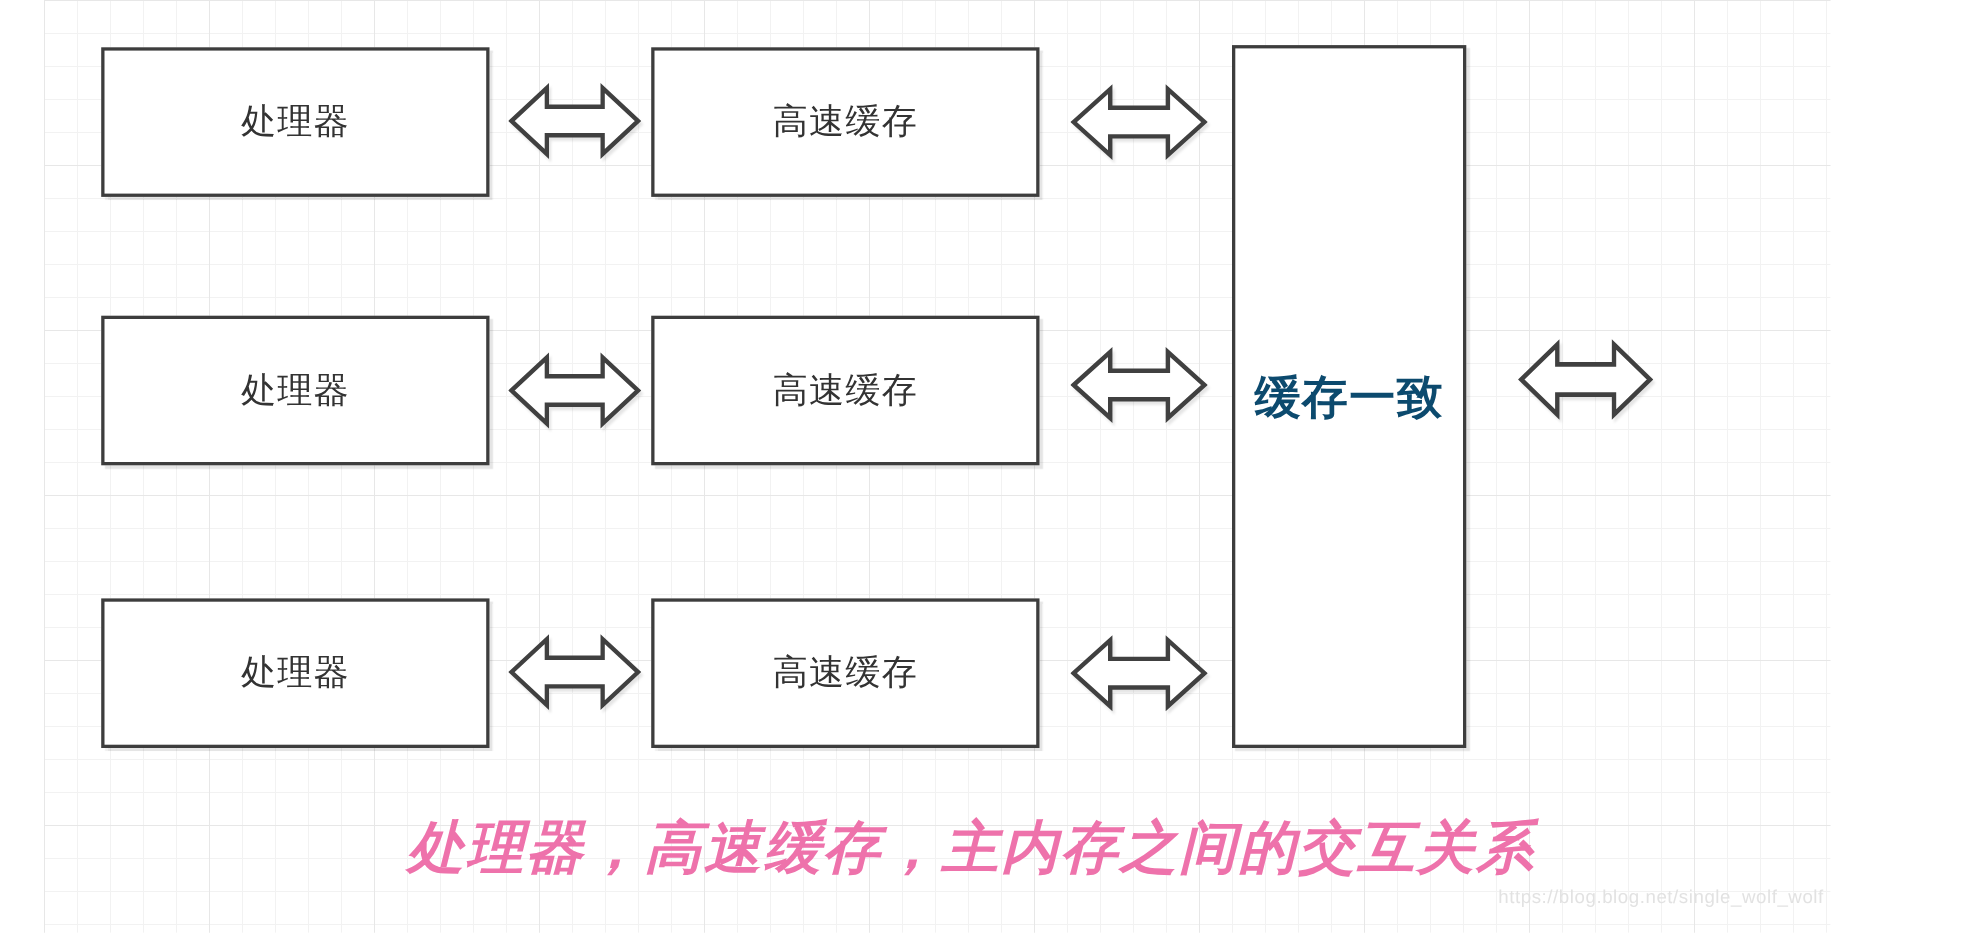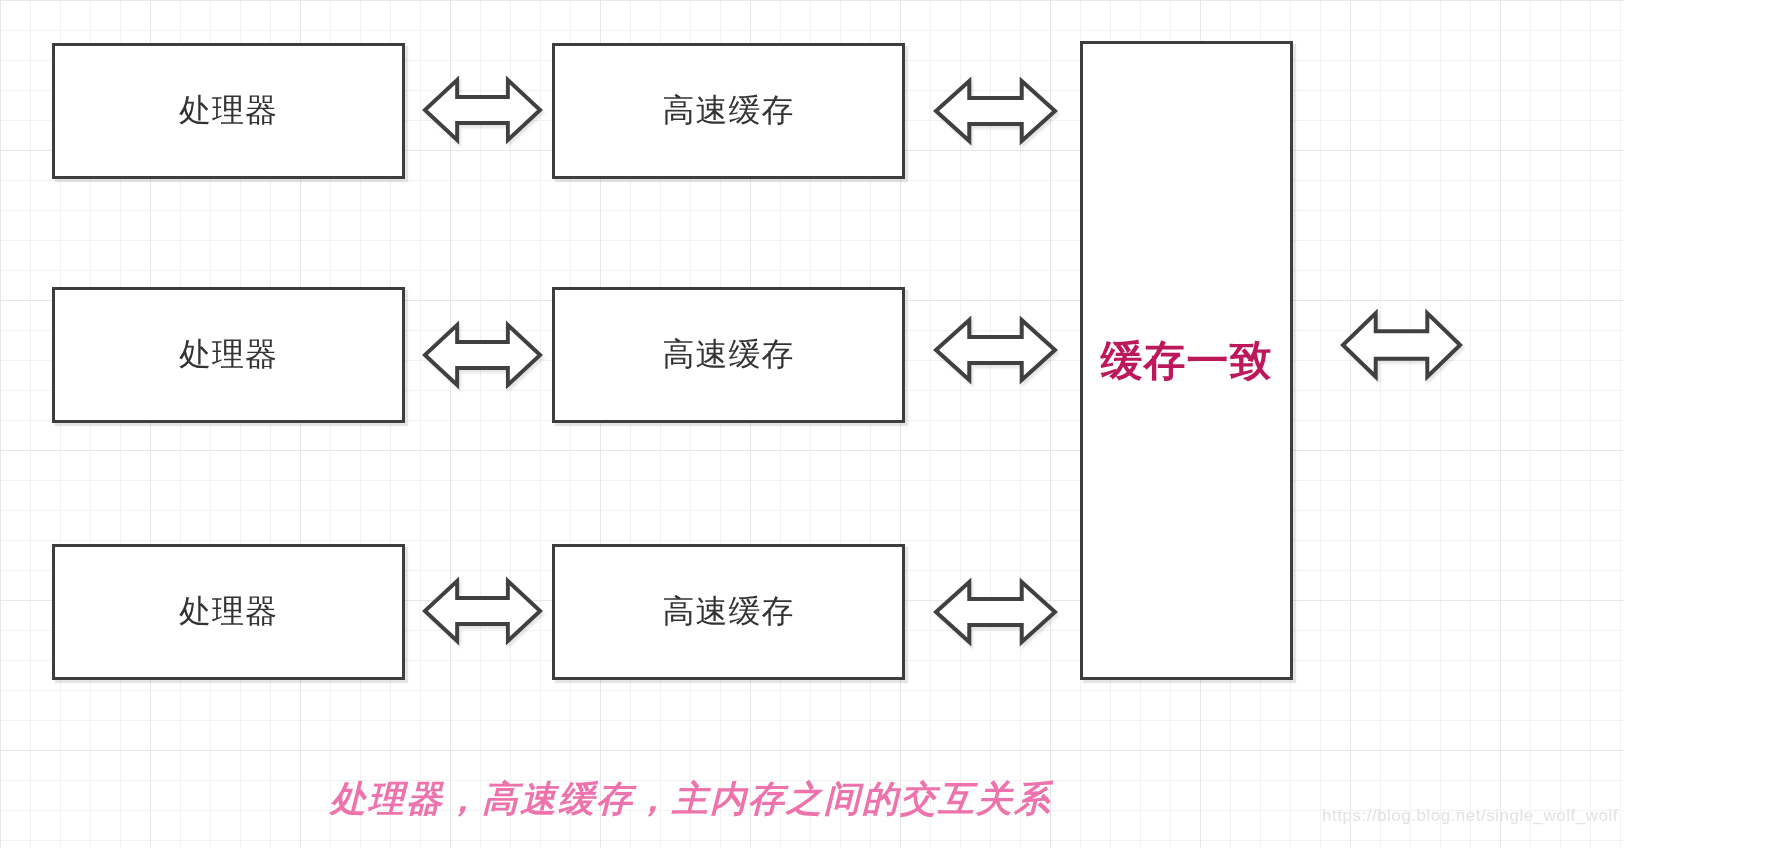--- a/index.html
+++ b/index.html
@@ -8,57 +8,58 @@
     width:1624px;height:848px;
     overflow:hidden;
     background-color:#ffffff;
     background-image:
       linear-gradient(to right,#e7e7e7 1px,transparent 1px),
       linear-gradient(to bottom,#e7e7e7 1px,transparent 1px),
       linear-gradient(to right,#f2f2f2 1px,transparent 1px),
       linear-gradient(to bottom,#f2f2f2 1px,transparent 1px);
     background-size:150px 150px,150px 150px,30px 30px,30px 30px;
     font-family:"Liberation Sans","DejaVu Sans",sans-serif;
+    margin-left:40px;
   }
   .node{
     position:absolute;
     background:#ffffff;
     border:3px solid #3d3d3d;
     box-sizing:border-box;
     display:flex;align-items:center;justify-content:center;
     box-shadow:3px 3px 1px rgba(0,0,0,0.10);
   }
   .node .label{
     color:#333333;
     font-size:32px;
     letter-spacing:1px;
     text-align:center;
   }
   .tall .label{
     font-size:42px;
     line-height:48px;
     font-weight:bold;
-    color:#be185d;
+    color:#0c4a6e;
   }
   .tall .label span{display:block;}
   .arrow{
     position:absolute;
     filter:drop-shadow(2px 3px 1px rgba(0,0,0,0.10));
   }
   .ellipse-wrap{position:absolute;}
   .ellipse-wrap svg{position:absolute;left:0;top:0;filter:drop-shadow(2px 3px 1px rgba(0,0,0,0.07));}
   .ellipse-label{
     position:absolute;left:0;top:0;width:100%;height:100%;
     display:flex;align-items:center;justify-content:center;
     font-size:40px;font-weight:bold;color:#2f2f2f;letter-spacing:2px;
   }
   .caption{
     position:absolute;
-    left:330px;top:775px;
-    font-size:36px;
+    left:330px;top:736px;
+    font-size:52px;
     font-weight:bold;
     font-style:italic;
     letter-spacing:2px;
     color:#ee72ab;
     white-space:nowrap;
   }
   .watermark{
     position:absolute;
     right:6px;top:806px;
     font-size:17px;

